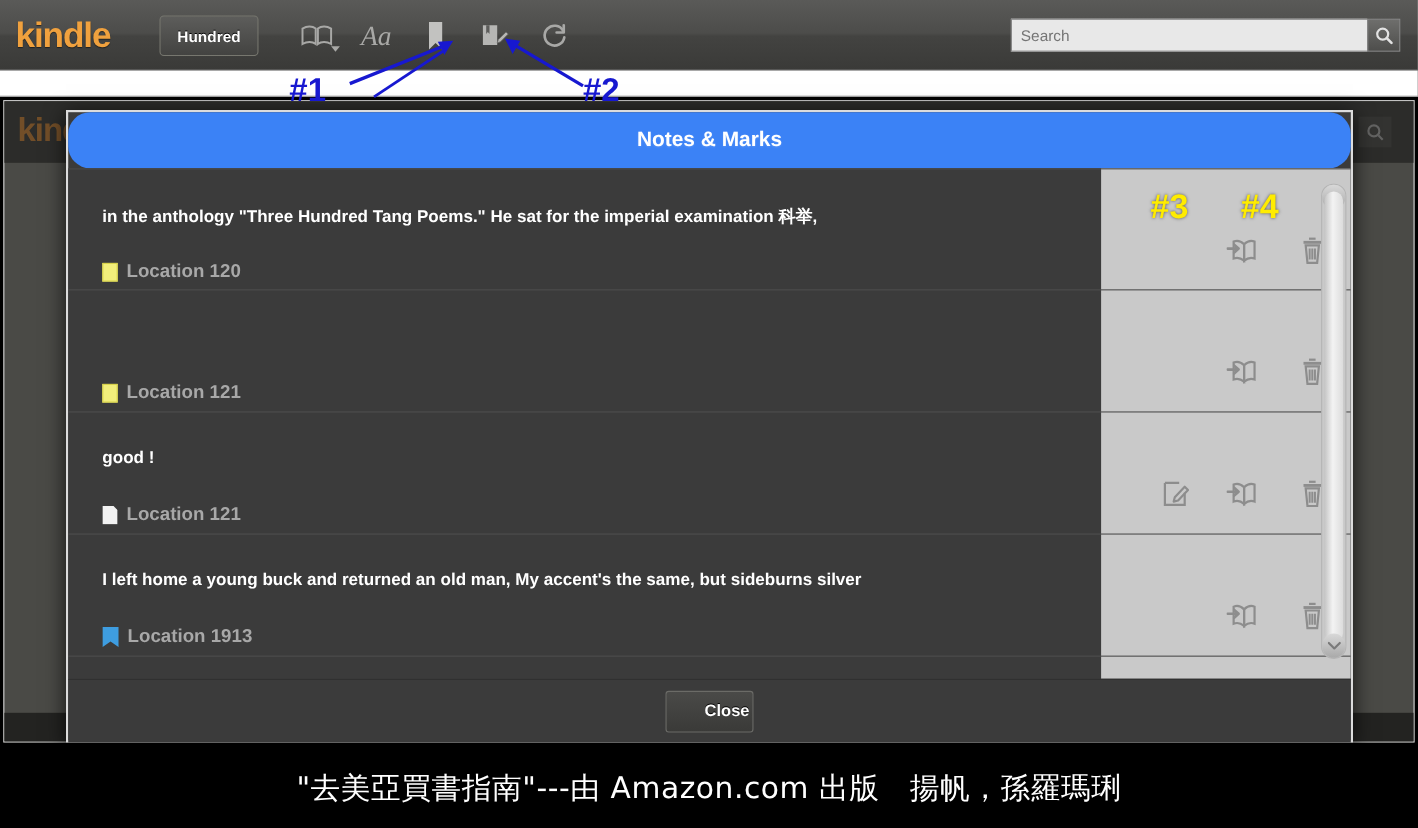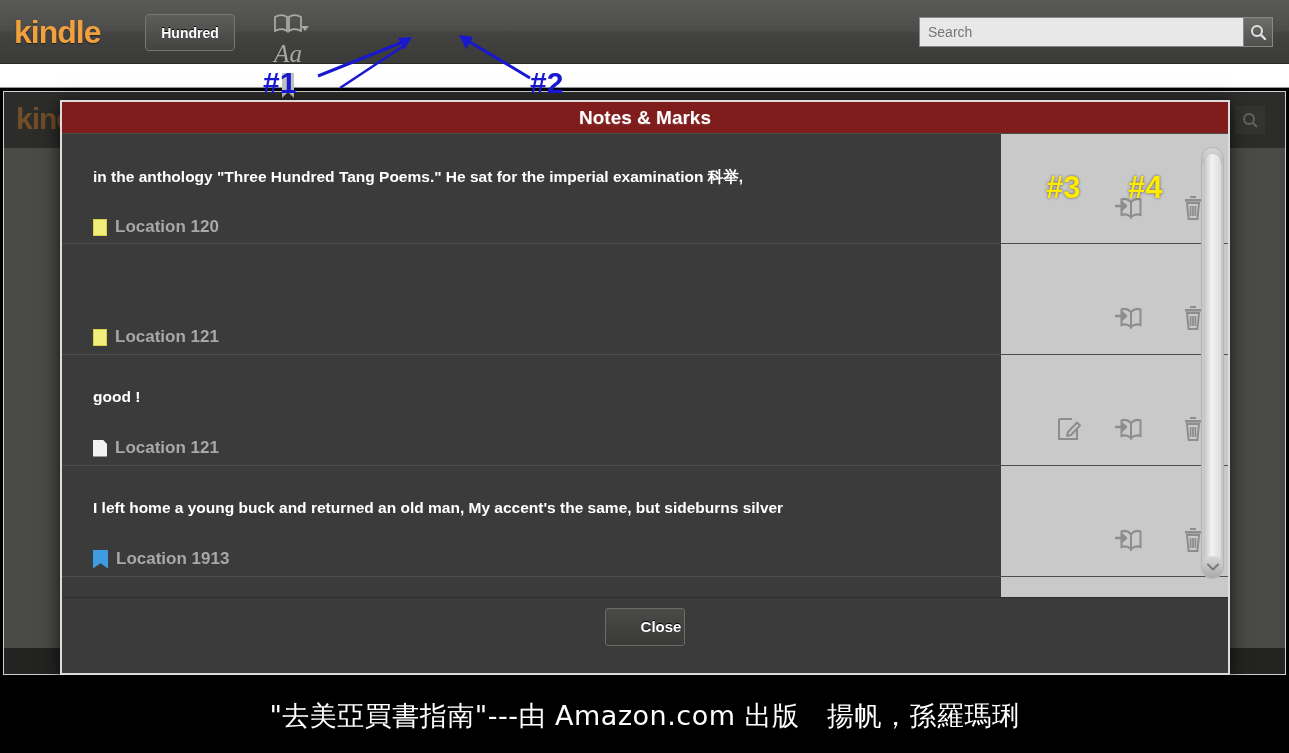--- a/index.html
+++ b/index.html
@@ -30,21 +30,21 @@
   }
   .library-btn {
     position: absolute; left: 145px; top: 14px; width: 90px; height: 37px;
     background: linear-gradient(to bottom, #5d5d5b, #434341);
     border: 1px solid #77776f; border-radius: 4px;
     color: #fff; font-size: 14px; font-weight: bold;
     display: flex; align-items: center; justify-content: center;
     text-shadow: 0 -1px 0 #000;
     cursor: pointer;
   }
-  .tool-icons { position: absolute; left: 270px; top: 13px; height: 40px; display: flex; align-items: center; gap: 6px; flex-direction: column; }
+  .tool-icons { position: absolute; left: 270px; top: 13px; height: 40px; display: flex; align-items: center; gap: 18px; }
   .tool-ico { position: relative; width: 36px; height: 36px; display:flex; align-items:center; justify-content:center; cursor: pointer; }
   .tool-ico svg { display:block; }
   .search-wrap { position: absolute; right: 16px; top: 17px; display: flex; }
   .search-input {
     width: 324px; height: 30px;
     background: #e8e8e8; border: 1px solid #888; border-right: none;
     font-size: 14px; color: #0369a1; padding: 0 8px;
     font-family: "Liberation Sans", sans-serif;
   }
   .search-btn {
@@ -91,24 +91,25 @@
   }
 
   
   .dialog {
     position: absolute; left: 60px; top: 100px; width: 1170px; height: 575px;
     background: #3b3b3b;
     border: 2px solid #dcdcdc;
     box-shadow: 0 4px 18px rgba(0,0,0,.75);
   }
   .dlg-title {
-    height: 31px; background: #7f1d1d; color: #fff;
+    height: 51px; background: #3b82f6; color: #fff;
     display: flex; align-items: center; justify-content: center;
     font-size: 19px; font-weight: bold;
     text-shadow: 0 1px 2px rgba(255,255,255,.15);
+    border-radius: 20px;
   }
   .dlg-body {
     position: relative; height: 464px; overflow: hidden;
     background: #3b3b3b;
   }
   
   .action-col {
     position: absolute; right: 0; top: 0; width: 227px; height: 100%;
     background: #c9c9c9;
   }

